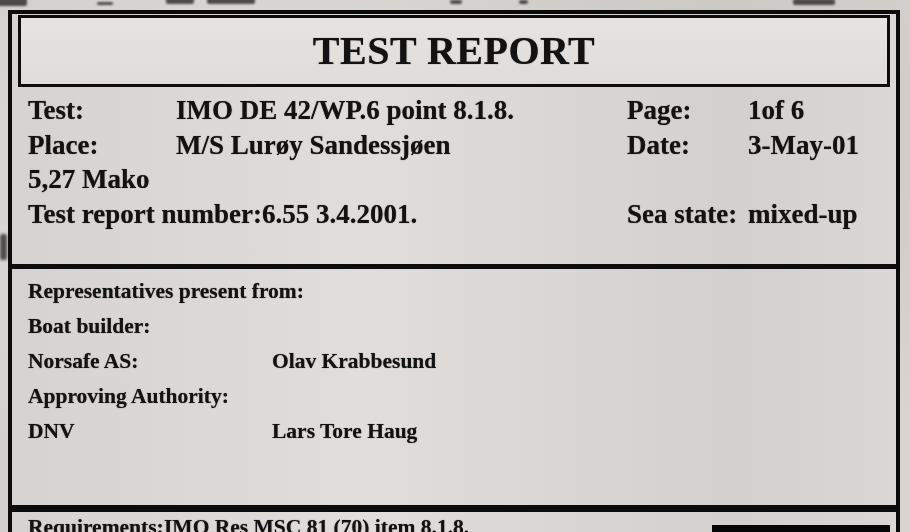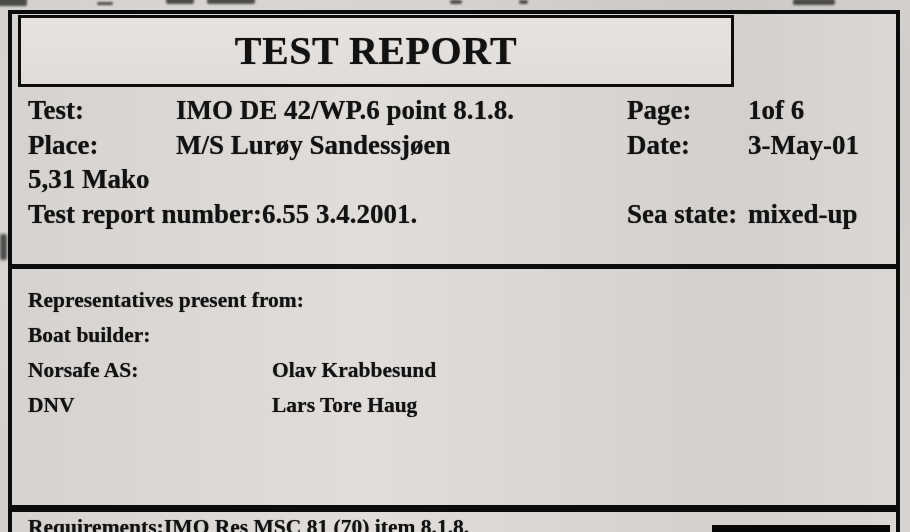--- a/index.html
+++ b/index.html
@@ -18,21 +18,21 @@
   }
   .doc {
     position:absolute; left:8px; top:10px; width:892px; height:530px;
     border:4px solid #0b0b0b;
     background:
       linear-gradient(90deg, rgba(0,0,0,0.04), rgba(255,255,255,0.06) 40%, rgba(0,0,0,0.05) 82%, rgba(0,0,0,0.02)),
       #dedbd8;
   }
   .ink { text-shadow:0 0 1px rgba(25,25,25,0.65); }
   .title-box {
-    position:absolute; left:6px; top:1px; width:716px; height:72px;
+    position:absolute; left:6px; top:1px; width:872px; height:72px;
     border:3px solid #0d0d0d;
     background:linear-gradient(180deg,#e6e3e0,#dfdcd9);
   }
   .title {
     text-align:center; font-size:40px; font-weight:bold;
     letter-spacing:0.5px; padding-top:9px;
   }
   .details {
     position:absolute; left:0; top:76px; width:884px; height:179px;
     border-bottom:5px solid #0d0d0d;
@@ -40,21 +40,21 @@
     font-size:27px; font-weight:bold;
   }
   .drow { display:flex; height:34.6px; line-height:34.6px; white-space:nowrap; }
   .dlbl  { min-width:148px; }
   .dval  { flex:1; }
   .drlbl { width:112px; text-align:left; }
   .drval { width:149px; padding-left:9px; }
   .reps {
     position:absolute; left:0; top:255px; width:884px; height:243px;
     border-bottom:7px solid #0b0b0b;
-    padding:14px 8px 0 16px;
+    padding:5px 8px 0 16px;
     font-size:21.5px; font-weight:bold;
   }
   .rrow { display:flex; height:35px; line-height:35px; white-space:nowrap; }
   .rlbl { min-width:244px; }
   .footer {
     position:absolute; left:0; top:498px; width:884px; height:34px;
     padding:3px 8px 0 16px; overflow:hidden;
     font-size:21.5px; font-weight:bold;
     display:flex; white-space:nowrap;
   }
@@ -95,21 +95,21 @@
       <span class="drlbl">Page:</span>
       <span class="drval">1of 6</span>
     </div>
     <div class="drow">
       <span class="dlbl">Place:</span>
       <span class="dval">M/S Lurøy Sandessjøen</span>
       <span class="drlbl">Date:</span>
       <span class="drval">3-May-01</span>
     </div>
     <div class="drow">
-      <span class="dval">5,31 Mako</span>
+      <span class="dval">5,27 Mako</span>
       <span class="drlbl"></span>
       <span class="drval"></span>
     </div>
     <div class="drow">
       <span class="dlbl">Test report number:</span>
       <span class="dval">6.55 3.4.2001.</span>
       <span class="drlbl">Sea state:</span>
       <span class="drval">mixed-up</span>
     </div>
   </div>
@@ -120,20 +120,24 @@
     </div>
     <div class="rrow">
       <span class="rlbl">Boat builder:</span>
       <span></span>
     </div>
     <div class="rrow">
       <span class="rlbl">Norsafe AS:</span>
       <span>Olav Krabbesund</span>
     </div>
     <div class="rrow">
+      <span class="rlbl">Approving Authority:</span>
+      <span></span>
+    </div>
+    <div class="rrow">
       <span class="rlbl">DNV</span>
       <span>Lars Tore Haug</span>
     </div>
   </div>
 
   <div class="footer ink">
     <span class="flbl">Requirements:</span>
     <span>IMO Res MSC 81 (70) item 8.1.8.</span>
   </div>
 

